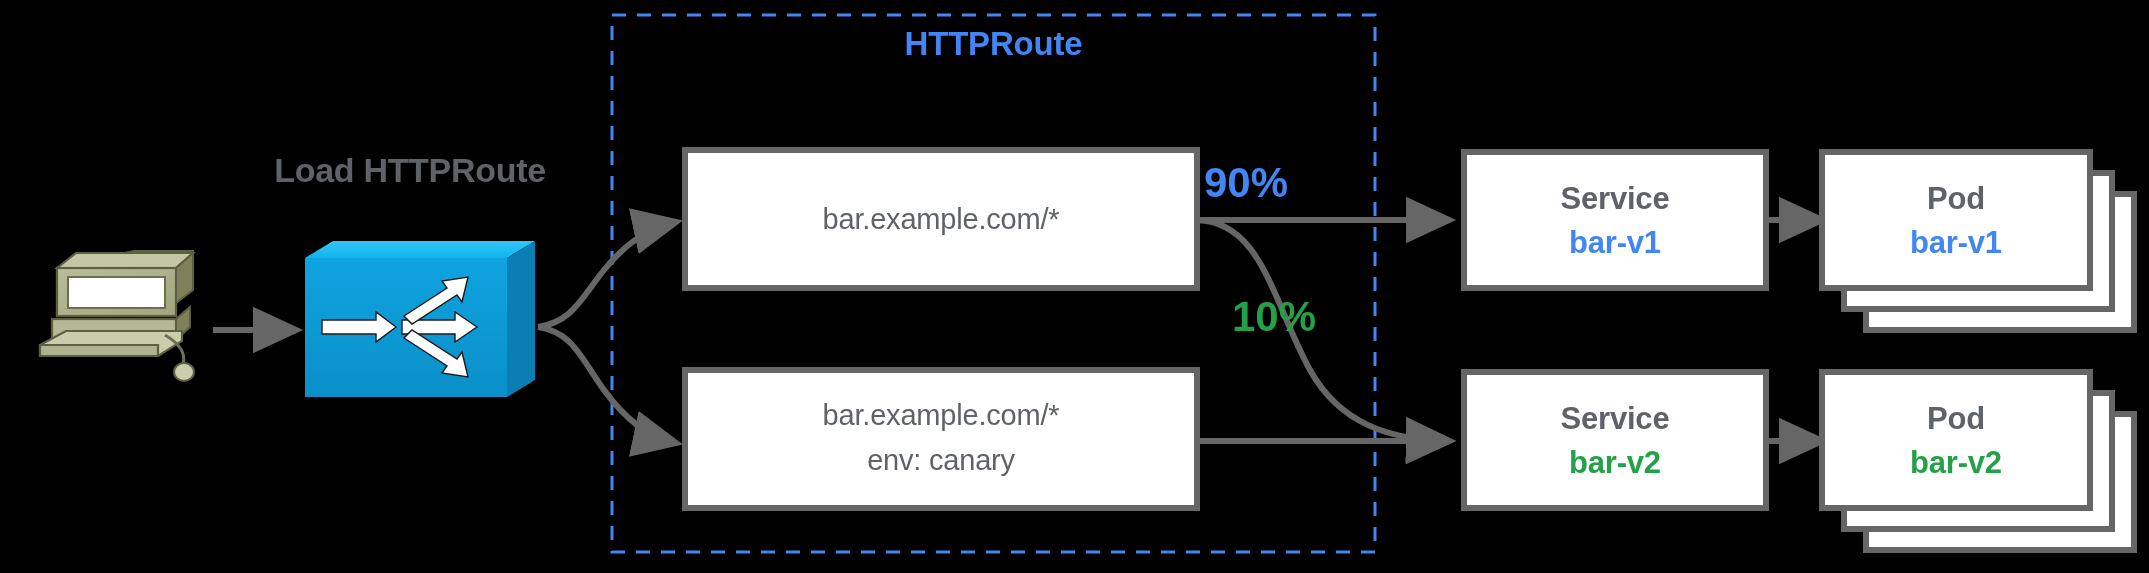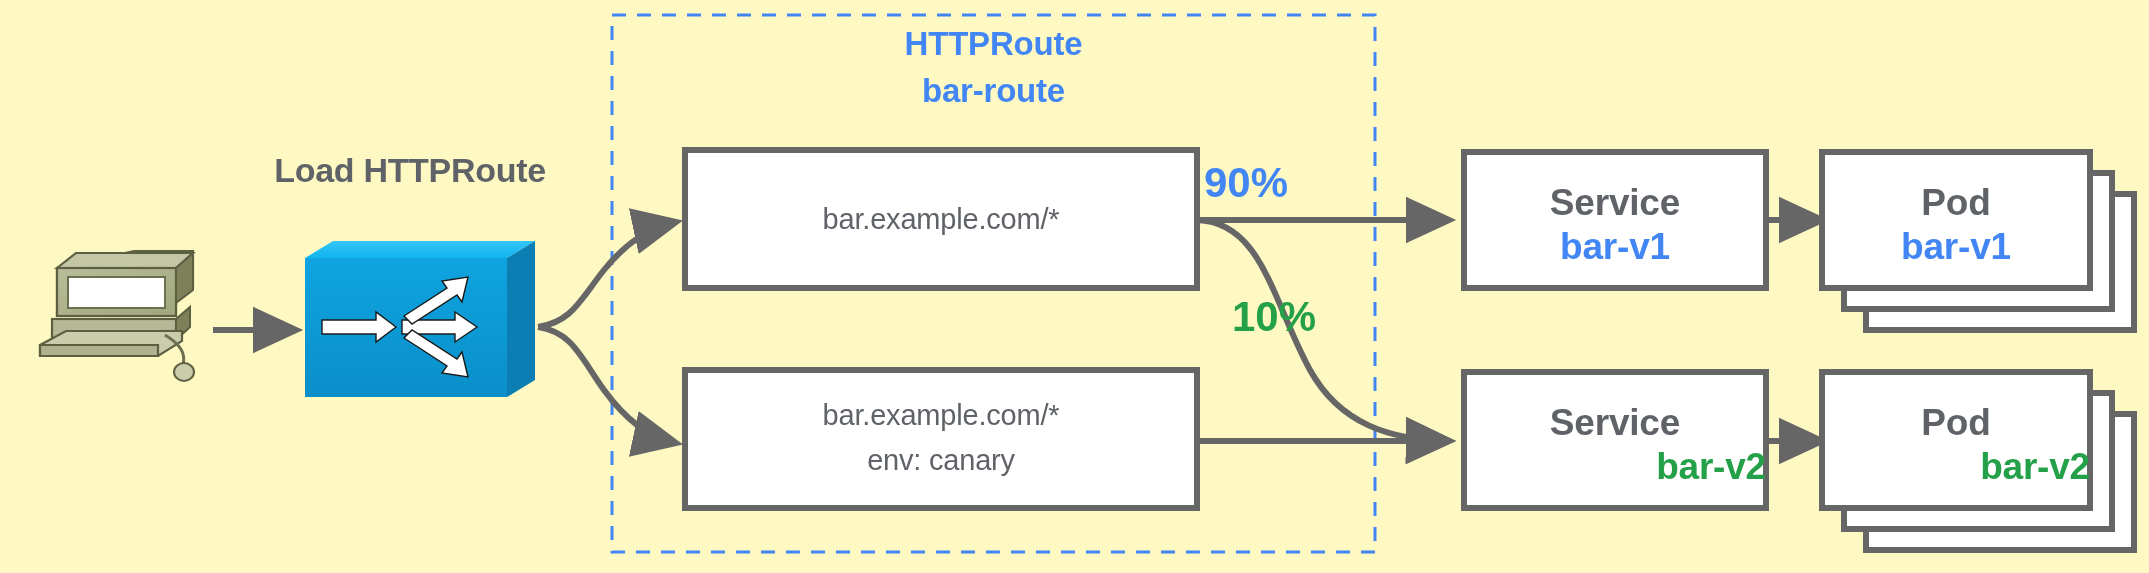--- a/index.html
+++ b/index.html
@@ -4,21 +4,21 @@
 <style>
   html, body {
     margin: 0;
     padding: 0;
     background: #ffffff;
   }
   #canvas {
     position: relative;
     width: 2149px;
     height: 573px;
-    background: #fef9c3;
+    background: #000000;
     font-family: "Liberation Sans", sans-serif;
     overflow: hidden;
   }
   svg.layer {
     position: absolute;
     top: 0;
     left: 0;
     width: 2149px;
     height: 573px;
   }
@@ -33,40 +33,39 @@
     color: #5f6368;
     font-weight: bold;
   }
   .label-blue {
     color: #4285f4;
     font-weight: bold;
   }
   .label-green {
     color: #24a148;
     font-weight: bold;
-    text-align: right;
   }
   .t-route-title {
     font-size: 33px;
     letter-spacing: -0.2px;
   }
   .t-lb {
     font-size: 34px;
     letter-spacing: -0.3px;
   }
   .t-match {
     font-size: 29px;
     letter-spacing: -0.2px;
     font-weight: normal;
   }
   .t-pct {
     font-size: 42px;
   }
   .t-box {
-    font-size: 37px;
+    font-size: 31px;
     letter-spacing: -0.2px;
   }
 </style>
 </head>
 <body>
 
 <div id="canvas">
 
   <svg class="layer" viewBox="0 0 2149 573">
     <defs>
@@ -159,21 +158,20 @@
     </g>
 
     <g>
       <rect x="1866" y="414" width="268" height="136" fill="#ffffff" stroke="#666666" stroke-width="6"></rect>
       <rect x="1844" y="393" width="268" height="136" fill="#ffffff" stroke="#666666" stroke-width="6"></rect>
       <rect x="1822" y="372" width="268" height="136" fill="#ffffff" stroke="#666666" stroke-width="6"></rect>
     </g>
   </svg>
 
   <div class="txt t-route-title label-blue" style="left:612px; top:25px; width:763px;">HTTPRoute</div>
-  <div class="txt t-route-title label-blue" style="left:612px; top:72px; width:763px;">bar-route</div>
 
   <div class="txt t-lb label-gray" style="left:205px; top:150px; width:410px;">Load HTTPRoute</div>
 
   <div class="txt t-match label-gray" style="left:685px; top:202px; width:512px;">bar.example.com/*</div>
 
   <div class="txt t-match label-gray" style="left:685px; top:398px; width:512px;">bar.example.com/*</div>
   <div class="txt t-match label-gray" style="left:685px; top:443px; width:512px;text-align:center;">env: canary</div>
 
   <div class="txt t-pct label-blue" style="left:1204px; top:158px; width:140px; text-align:left;">90%</div>
   <div class="txt t-pct label-green" style="left:1204px; top:292px; width:140px; text-align:center;">10%</div>

